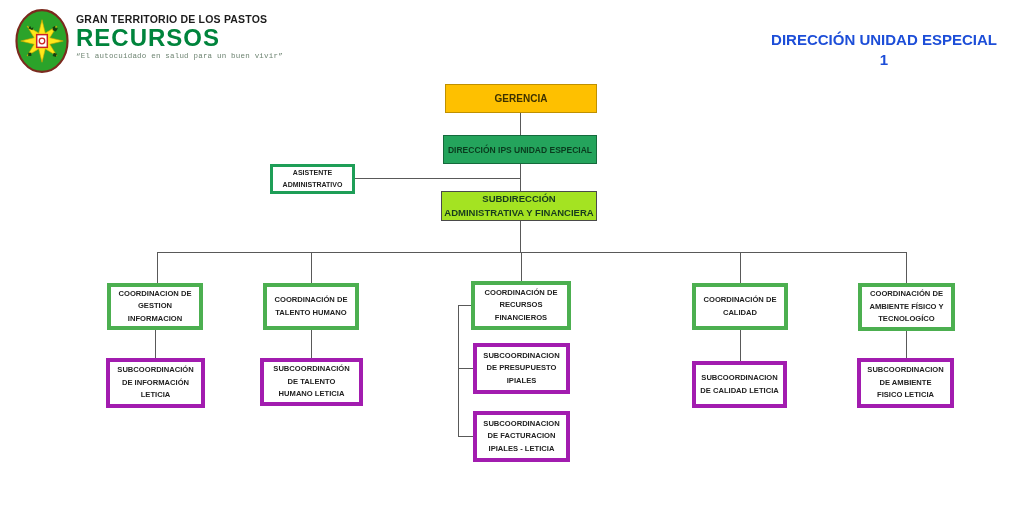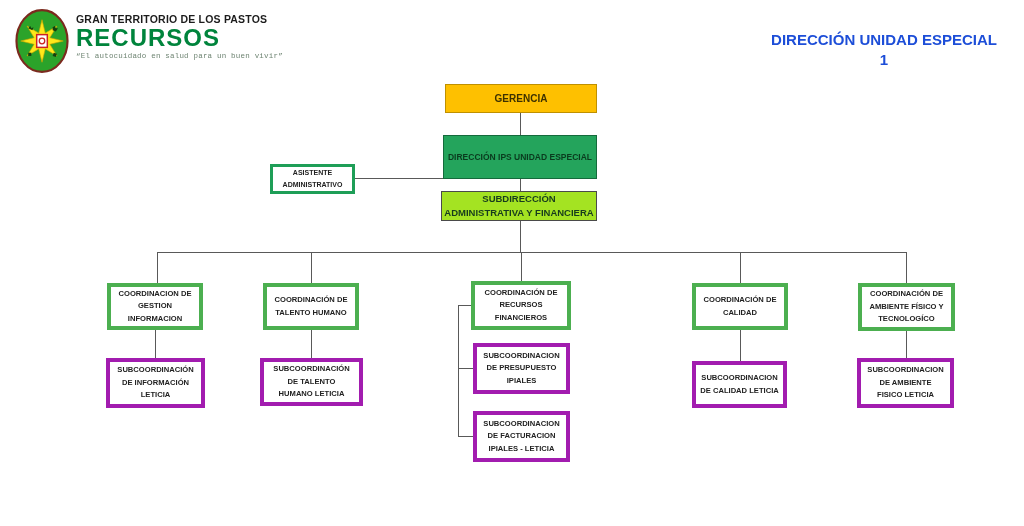--- a/index.html
+++ b/index.html
@@ -13,21 +13,21 @@
   .logo-eps{font-size:17px;color:#3d3d3d;letter-spacing:1.5px;margin-top:2px;}
   .logo-brand{font-size:24px;font-weight:bold;color:#00843c;letter-spacing:1px;margin-top:1px;}
   .logo-tagline{font-size:7.5px;color:#6f8573;margin-top:3px;letter-spacing:.2px;font-family:Liberation Mono, monospace;}
   .page-title{position:absolute;left:758px;top:30px;width:252px;text-align:center;
               font-weight:bold;color:#1d4ed8;font-size:15px;line-height:1.35;}
   
   .node{position:absolute;box-sizing:border-box;display:flex;align-items:center;justify-content:center;
         text-align:center;font-weight:bold;white-space:pre-line;background:#fff;color:#1a1a1a;}
   .gerencia{left:445px;top:84px;width:152px;height:29px;background:#fec000;border:1px solid #bf9000;
             font-size:10px;color:#3d3100;}
-  .ips{left:443px;top:135px;width:154px;height:44px;background:#24a45c;border:1px solid #156a3c;
+  .ips{left:443px;top:135px;width:154px;height:29px;background:#24a45c;border:1px solid #156a3c;
        font-size:8.5px;color:#0a3b1e;}
   .asistente{left:270px;top:164px;width:85px;height:30px;border:3px solid #1e9e57;
              font-size:7px;line-height:1.7;color:#222;}
   .subdireccion{left:441px;top:191px;width:156px;height:30px;background:#a4e322;border:1px solid #4a4a4a;
                 font-size:9.5px;line-height:1.45;color:#173b1e;}
   .coord{border:4px solid #4caf50;font-size:7.6px;line-height:1.65;color:#222;}
   .c1{left:107px;top:283px;width:96px;height:47px;}
   .c2{left:263px;top:283px;width:96px;height:47px;}
   .c3{left:471px;top:281px;width:100px;height:49px;}
   .c4{left:692px;top:283px;width:96px;height:47px;}

